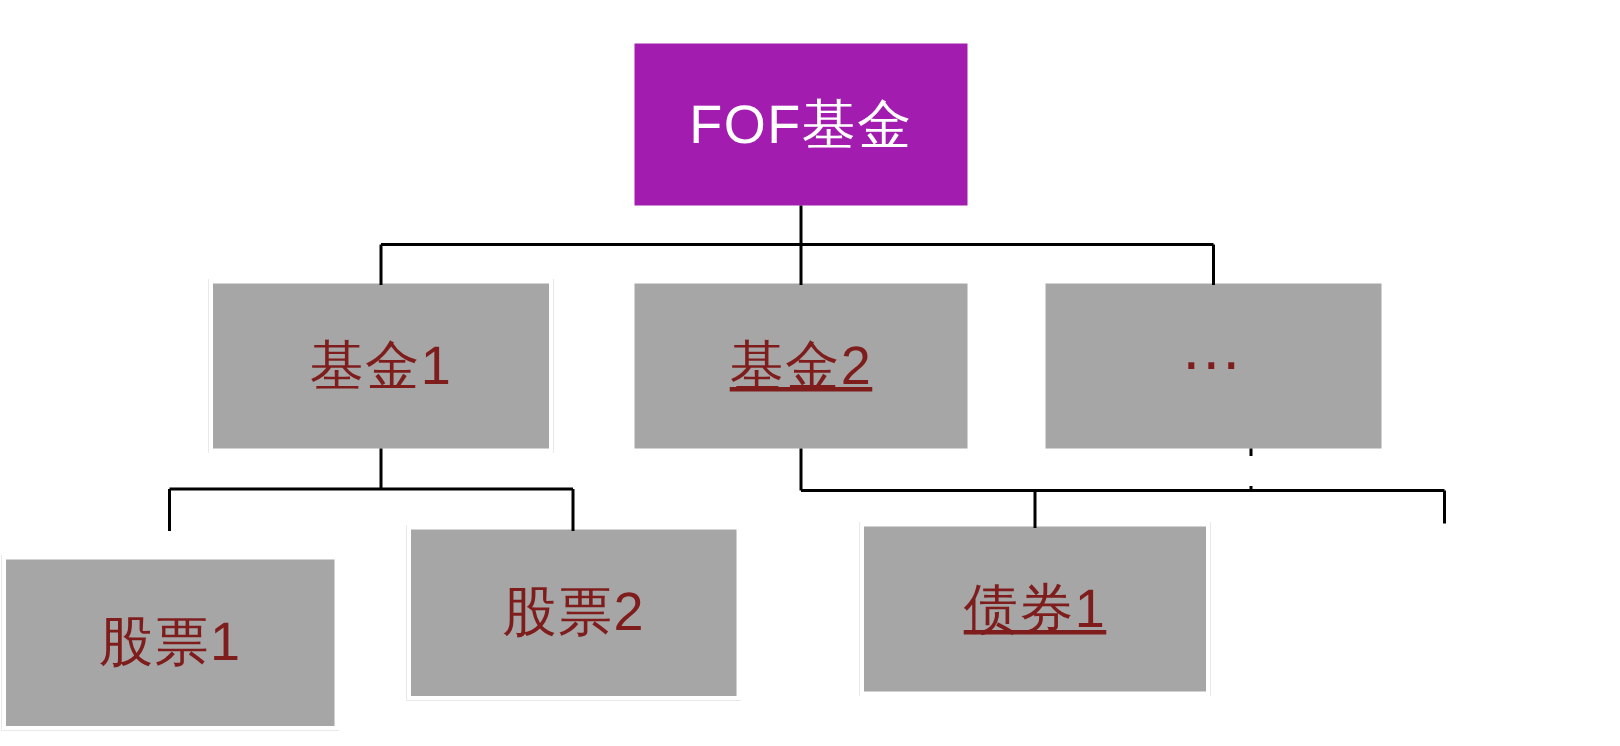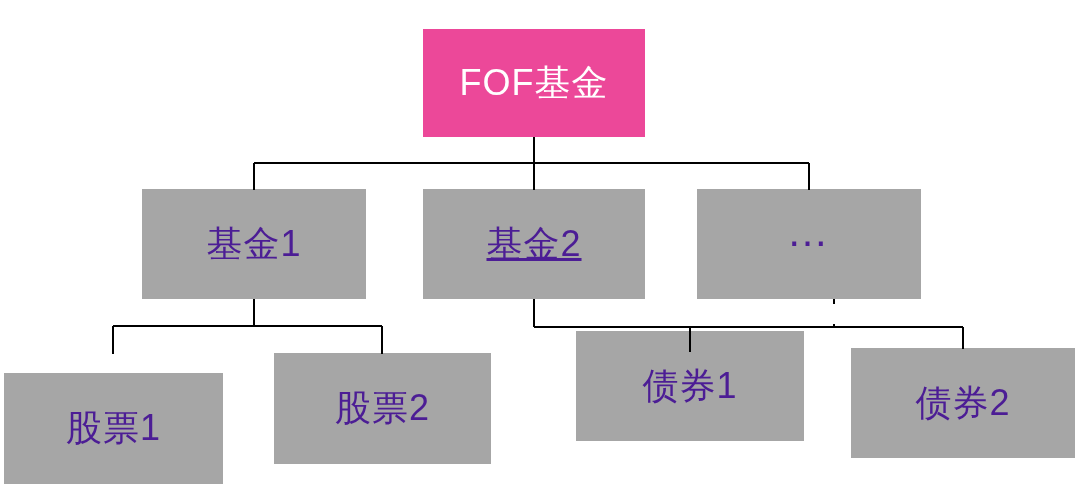--- a/index.html
+++ b/index.html
@@ -21,39 +21,39 @@
     border: 3px solid #ffffff;
     display: flex;
     align-items: center;
     justify-content: center;
     font-size: 36px;
     letter-spacing: 1px;
     z-index: 1;
   }
   .node.gray {
     background: #a6a6a6;
-    color: #4c1d95;
+    color: #7f1d1d;
   }
   .node.blue {
-    background: #ec4899;
+    background: #a21caf;
     color: #ffffff;
   }
   .node .ellipsis-label {
     transform: translateY(-0.28em);
     font-size: 42px;
     letter-spacing: 3px;
   }
   
   .n-root   { left: 420px; top: 26px;  width: 228px; height: 114px; }
   .n-fund1  { left: 139px; top: 186px; width: 230px; height: 116px; }
   .n-fund2  { left: 420px; top: 186px; width: 228px; height: 116px; text-decoration: underline; }
   .n-more   { left: 694px; top: 186px; width: 230px; height: 116px; }
   .n-stock1 { left: 1px;   top: 370px; width: 225px; height: 117px; }
   .n-stock2 { left: 271px; top: 350px; width: 223px; height: 117px; }
-  .n-bond1  { left: 573px; top: 328px; width: 234px; height: 116px; }
+  .n-bond1  { left: 573px; top: 348px; width: 234px; height: 116px; text-decoration: underline; }
   .n-bond2  { left: 848px; top: 345px; width: 230px; height: 116px; }
 
   .connector-layer {
     position: absolute;
     left: 0;
     top: 0;
     width: 1080px;
     height: 497px;
     z-index: 2;
     pointer-events: none;
@@ -80,23 +80,20 @@
 
   <div class="node gray n-stock1">
     <span>股票1</span>
   </div>
   <div class="node gray n-stock2">
     <span>股票2</span>
   </div>
   <div class="node gray n-bond1">
     <span>债券1</span>
   </div>
-  <div class="node gray n-bond2">
-    <span>债券2</span>
-  </div>
 
   <svg class="connector-layer" width="1080" height="497" viewBox="0 0 1080 497" xmlns="http://www.w3.org/2000/svg">
     <g stroke="#000000" stroke-width="2" fill="none">
 
       <line x1="534" y1="137" x2="534" y2="163"></line>
       <line x1="254" y1="163" x2="809" y2="163"></line>
       <line x1="254" y1="163" x2="254" y2="190"></line>
       <line x1="534" y1="163" x2="534" y2="190"></line>
       <line x1="809" y1="163" x2="809" y2="190"></line>
 

